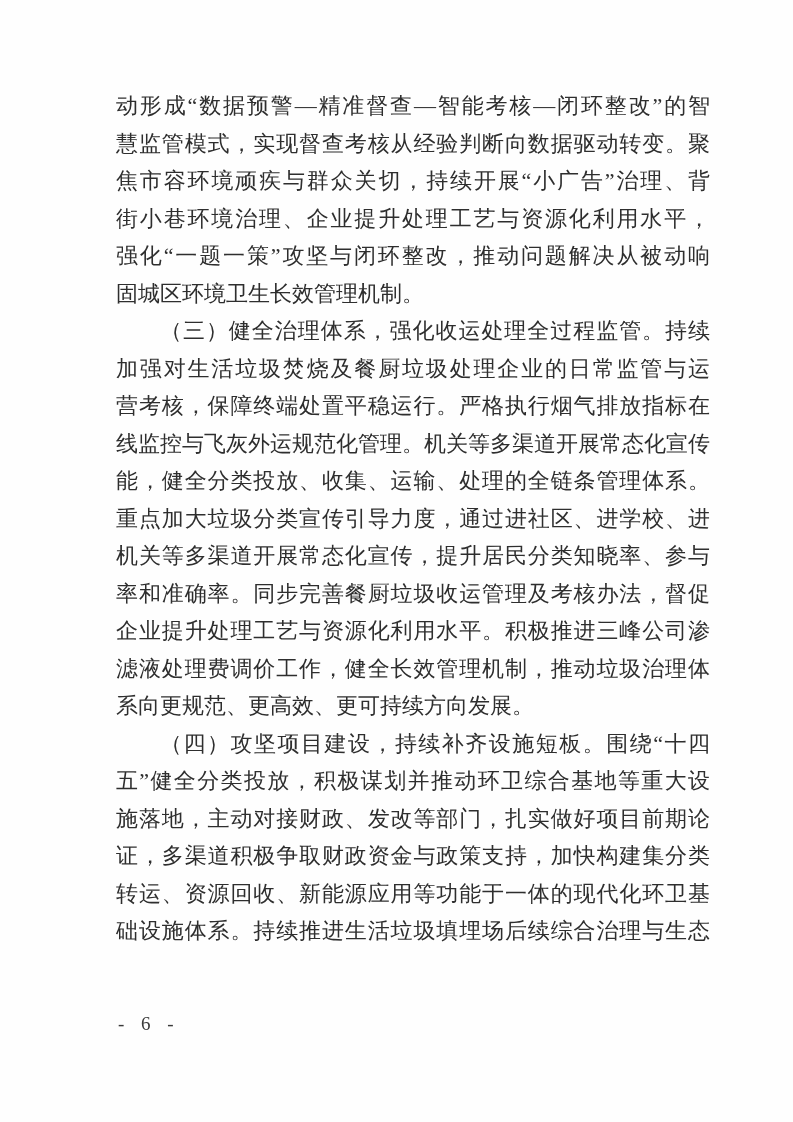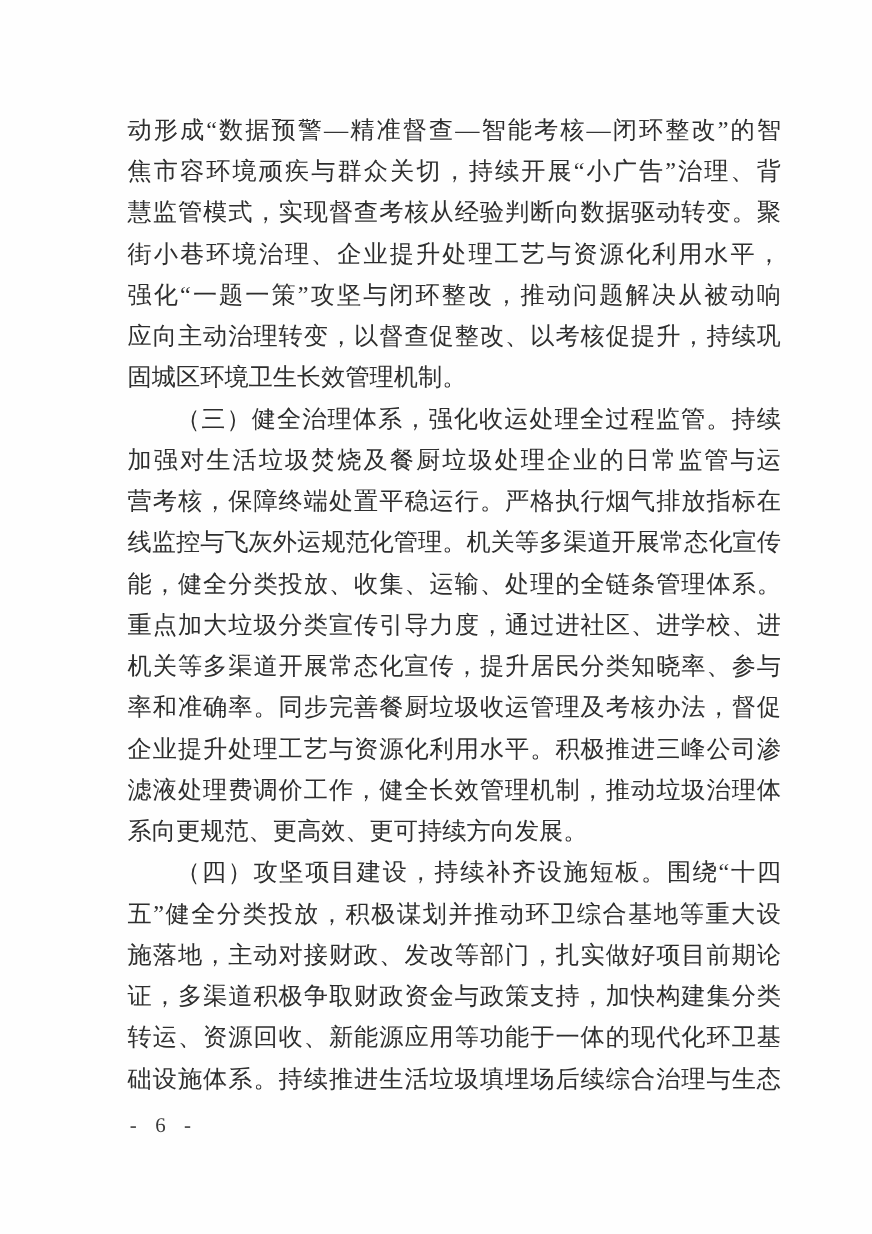--- a/index.html
+++ b/index.html
@@ -12,21 +12,21 @@
     width: 793px;
     height: 1122px;
     background: #fefefe;
     overflow: hidden;
     font-family: "Liberation Serif", "DejaVu Serif", serif;
     color: #2e2e2e;
   }
   .text-block {
     position: absolute;
     left: 116px;
-    top: 99px;
+    top: 87px;
     width: 594px;
     font-size: 22px;
     line-height: 37.5px;
     font-weight: 400;
   }
   .line {
     text-align: justify;
     text-align-last: justify;
     white-space: nowrap;
     white-space: normal;
@@ -47,25 +47,24 @@
     letter-spacing: 6px;
     color: #3a3a3a;
   }
 </style>
 </head>
 <body>
 
 <div class="page">
   <div class="text-block">
     <div class="line">动形成“数据预警—精准督查—智能考核—闭环整改”的智</div>
+    <div class="line">慧监管模式，实现督查考核从经验判断向数据驱动转变。聚</div>
     <div class="line">焦市容环境顽疾与群众关切，持续开展“小广告”治理、背</div>
-    <div class="line">慧监管模式，实现督查考核从经验判断向数据驱动转变。聚</div>
     <div class="line">街小巷环境治理、企业提升处理工艺与资源化利用水平，</div>
     <div class="line">强化“一题一策”攻坚与闭环整改，推动问题解决从被动响</div>
-    <div class="line">应向主动治理转变，以督查促整改、以考核促提升，持续巩</div>
     <div class="line end">固城区环境卫生长效管理机制。</div>
     <div class="line indent">（三）健全治理体系，强化收运处理全过程监管。持续</div>
     <div class="line">加强对生活垃圾焚烧及餐厨垃圾处理企业的日常监管与运</div>
     <div class="line">营考核，保障终端处置平稳运行。严格执行烟气排放指标在</div>
     <div class="line">线监控与飞灰外运规范化管理。机关等多渠道开展常态化宣传</div>
     <div class="line">能，健全分类投放、收集、运输、处理的全链条管理体系。</div>
     <div class="line">重点加大垃圾分类宣传引导力度，通过进社区、进学校、进</div>
     <div class="line">机关等多渠道开展常态化宣传，提升居民分类知晓率、参与</div>
     <div class="line">率和准确率。同步完善餐厨垃圾收运管理及考核办法，督促</div>
     <div class="line">企业提升处理工艺与资源化利用水平。积极推进三峰公司渗</div>

